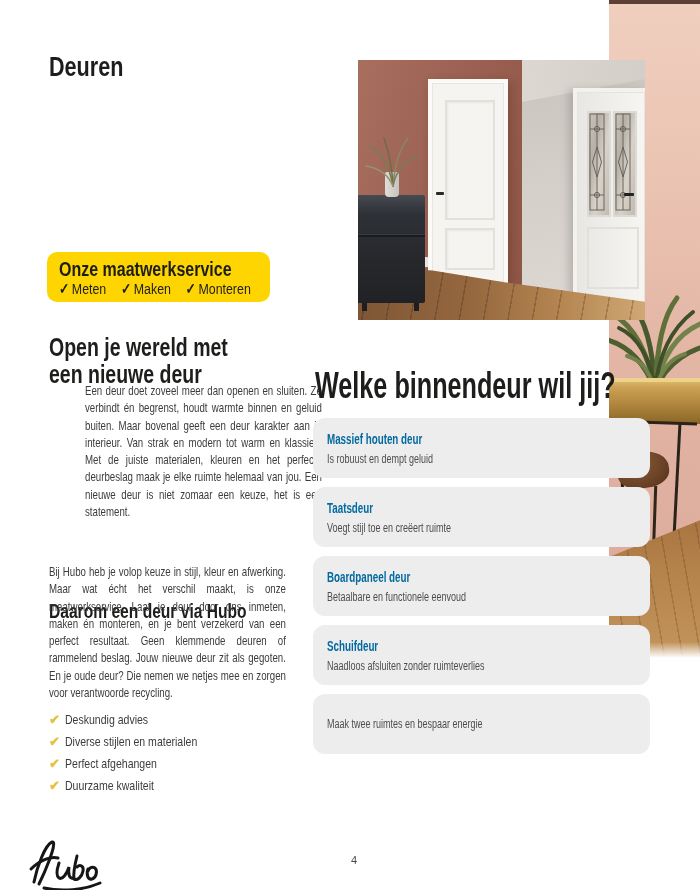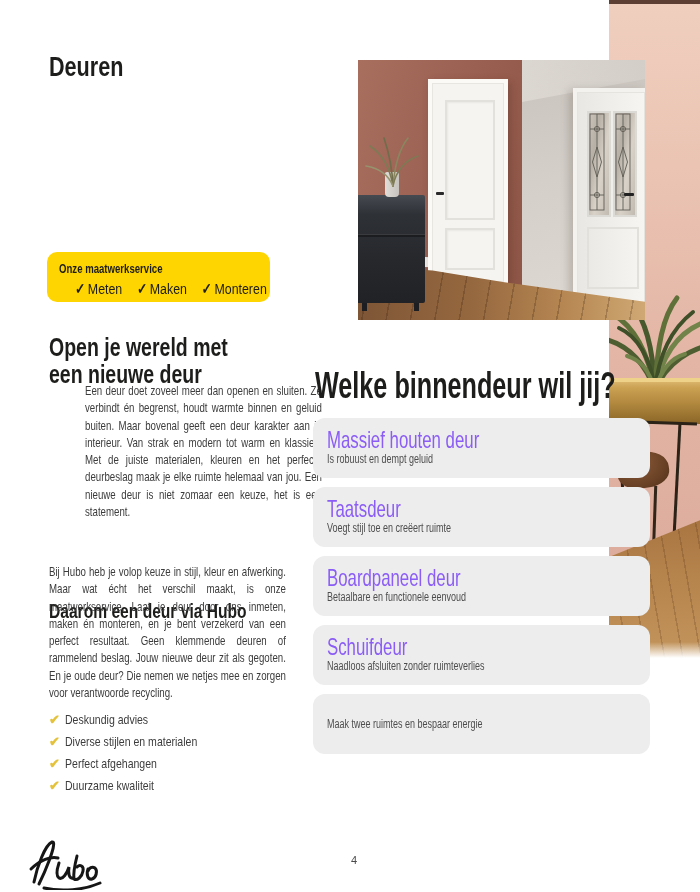--- a/index.html
+++ b/index.html
@@ -10,42 +10,42 @@
   .cx70,.cx72,.cx76,.cx78,.cx80{display:inline-block;transform-origin:0 50%;white-space:nowrap;}
   .cx70{transform:scaleX(.70);} .cx72{transform:scaleX(.72);} .cx76{transform:scaleX(.76);}
   .cx78{transform:scaleX(.78);} .cx80{transform:scaleX(.80);}
 
   
   .kicker{left:49px;top:54px;font-size:27px;font-weight:bold;line-height:26px;}
   .hero{left:47px;top:87px;}
   .hero div{font-size:52px;font-weight:bold;line-height:48px;letter-spacing:-1px;}
   .service-box{left:47px;top:252px;width:223px;height:50px;background:#fed500;border-radius:10px;
                box-sizing:border-box;padding:6px 12px 0 12px;}
-  .sb-title{font-size:12px;font-weight:bold;line-height:22px;}
-  .sb-items{font-size:15.5px;line-height:18px;font-weight:500;margin-left:16px;}
+  .sb-title{font-size:20px;font-weight:bold;line-height:22px;}
+  .sb-items{font-size:15.5px;line-height:18px;font-weight:500;}
   .sb-items .chk{font-weight:bold;margin-right:3px;}
   .sb-items .item{margin-right:14px;}
   .h2{left:49px;top:334px;}
   .h2 div{font-size:25px;font-weight:bold;line-height:27px;}
   .para{width:318px;transform:scaleX(.745);transform-origin:0 0;text-align:justify;
         font-size:13px;line-height:17.3px;color:#3c3c3c;}
   .body1{left:49px;top:382px;margin-left:36px;}
   .h3{left:49px;top:564px;font-size:20px;font-weight:bold;line-height:22px;margin-top:36px;}
   .body2{left:49px;top:563px;}
   .checklist{left:49px;top:712px;}
   .check-row{display:flex;align-items:baseline;margin-bottom:8px;height:14px;}
   .check-ico{color:#e5c23c;font-size:13px;font-weight:bold;width:16px;flex:0 0 16px;}
   .check-txt{font-size:13.5px;color:#3c3c3c;}
 
   
   .rh{left:315px;top:371px;font-size:36px;font-weight:bold;line-height:30px;z-index:6;}
   .cards{left:313px;top:418px;width:337px;display:flex;flex-direction:column;gap:9px;z-index:6;}
   .card{height:60px;background:#ededed;border-radius:12px;box-sizing:border-box;
         display:flex;flex-direction:column;justify-content:center;gap:3px;padding-left:14px;}
-  .card-title{font-size:24px;font-weight:normal;line-height:19px;color:#8b5cf6;}
+  .card-title{font-size:14px;font-weight:bold;line-height:19px;color:#0369a1;}
   .card-sub{font-size:12.5px;line-height:14px;color:#4d4d4d;}
 
   
   .back-panel{left:609px;top:0;width:91px;height:658px;overflow:hidden;z-index:1;}
   .bp-wall{position:absolute;inset:0;background:linear-gradient(180deg,#f0cfbf 0%,#eac2b1 30%,#e3b5a5 55%,#ddac9c 85%,#dcab9b 100%);}
   .bp-topband{position:absolute;left:0;top:0;width:100%;height:4px;background:#5d4033;}
   .bp-plant{position:absolute;left:-16px;top:286px;}
   .bp-planter{position:absolute;left:0;top:378px;width:95px;height:46px;border-radius:2px;
       background:linear-gradient(180deg,#e3c179 0%,#caa052 22%,#b1883e 55%,#8a6527 100%);}
   .bp-planter::before{content:"";position:absolute;left:0;top:0;width:100%;height:4px;background:#efd28a;}

